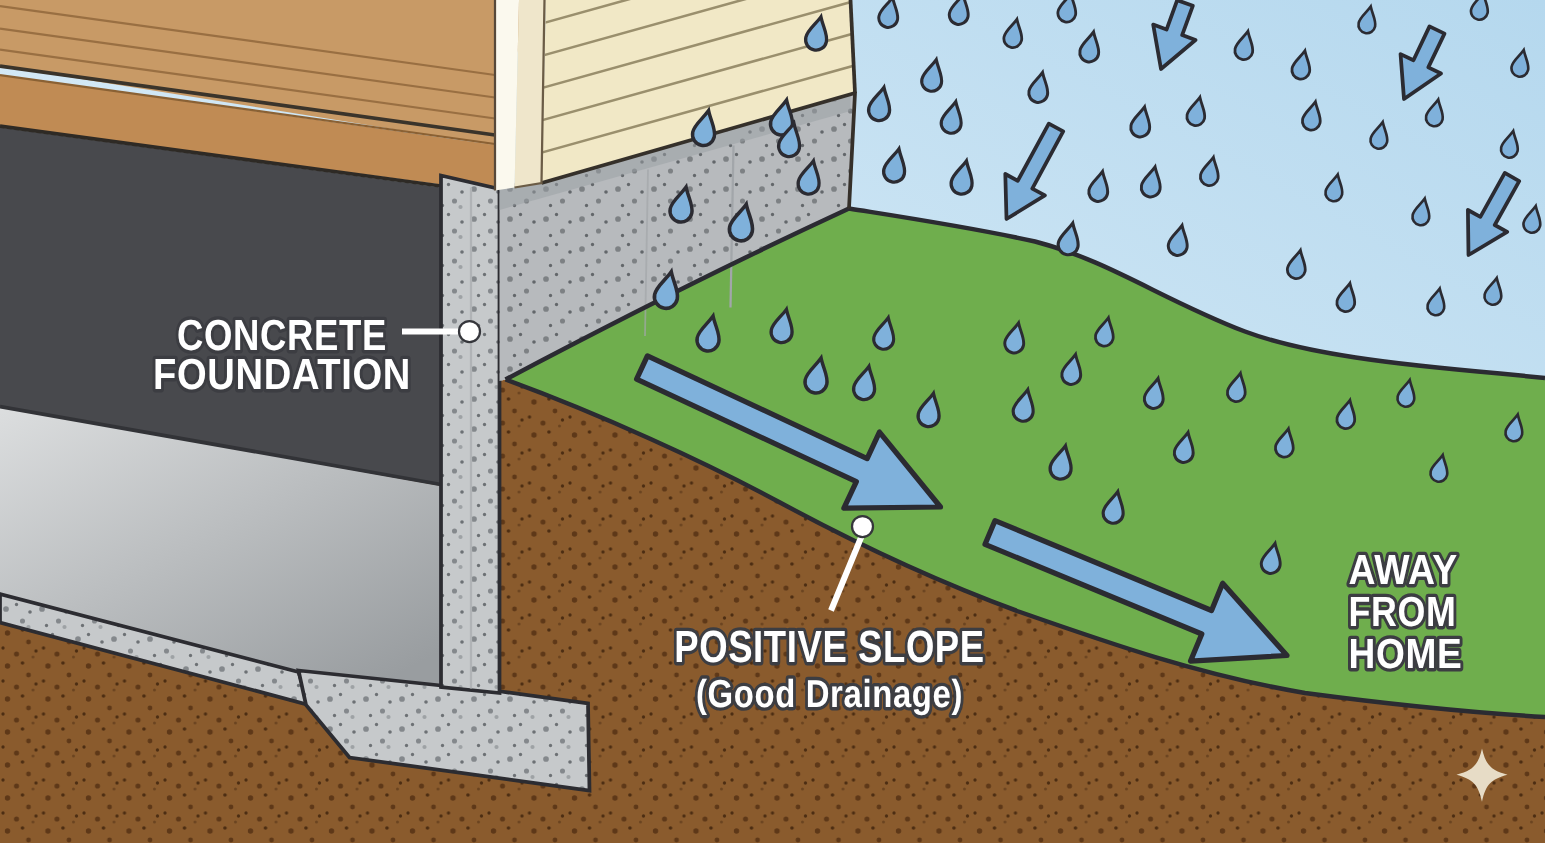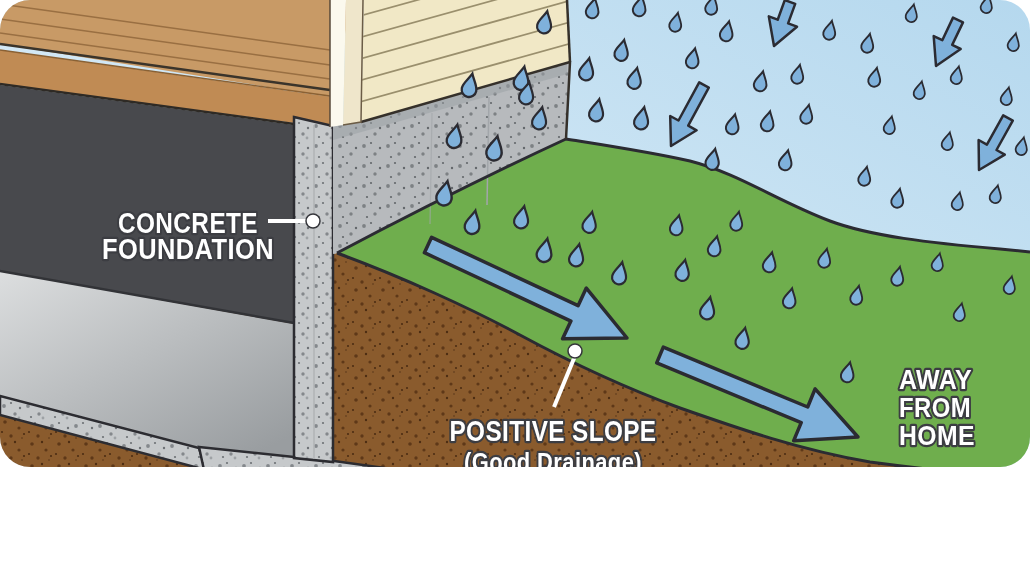--- a/index.html
+++ b/index.html
@@ -1,16 +1,16 @@
 <!DOCTYPE html>
 <html><head>
 <meta charset="utf-8">
 <style>
   html,body{margin:0;padding:0;background:#ffffff;}
-  .stage{width:1030px;height:467px;position:relative;overflow:hidden;border-radius:30px;}
+  .stage{width:1030px;height:562px;position:relative;overflow:hidden;}
   svg{display:block;}
   .lbl{
     font-family:"Liberation Sans", sans-serif;
     font-weight:bold;
     fill:#ffffff;
     stroke:#3c3d42;
     stroke-width:4.5px;
     paint-order:stroke;
     stroke-linejoin:round;
     letter-spacing:0.5px;

